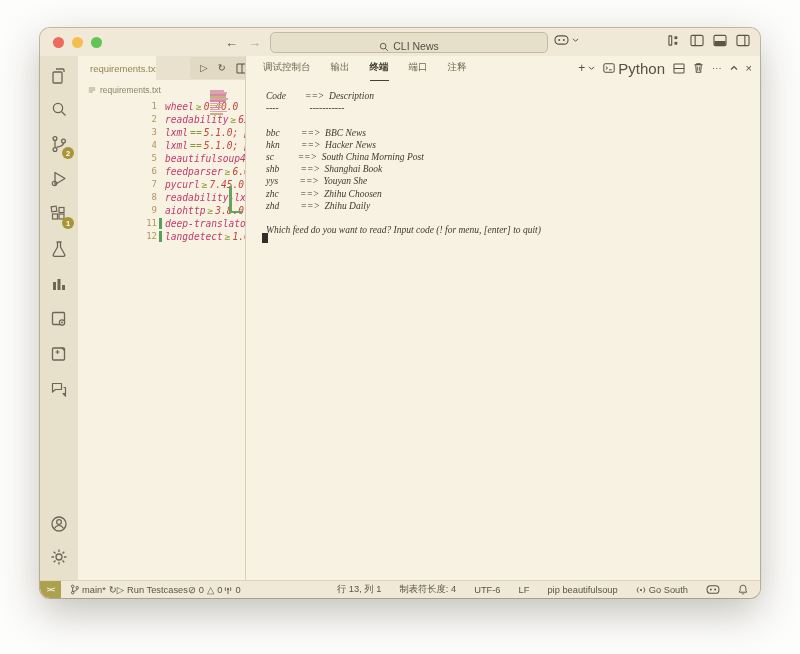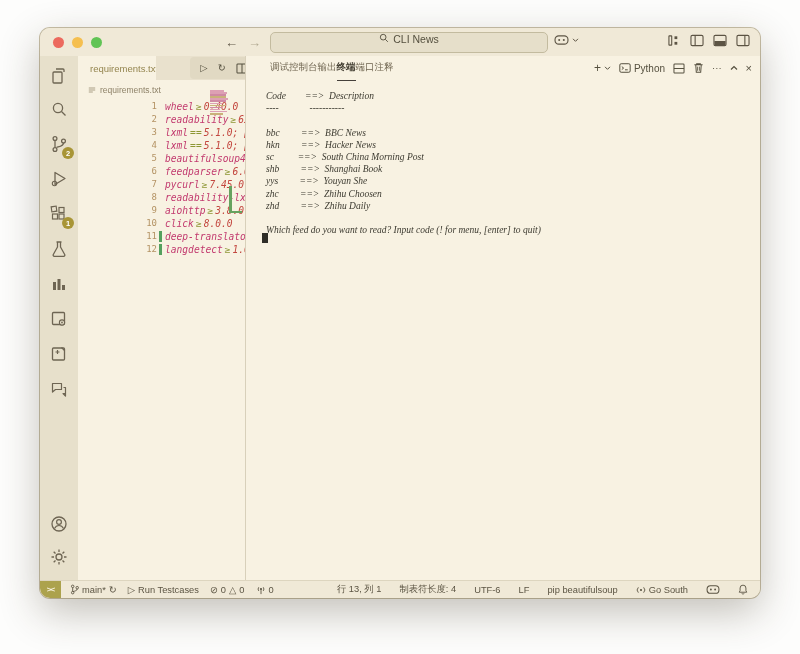--- a/index.html
+++ b/index.html
@@ -9,21 +9,21 @@
           border-radius:10px;box-shadow:0 14px 40px rgba(60,50,30,.30),0 0 0 1px #c9c0a8;overflow:hidden;}
 
   
   .titlebar{position:absolute;left:0;top:0;width:720px;height:28px;background:#f0e9d7;border-bottom:1px solid #ddd5bf;}
   .lights{position:absolute;left:13px;top:8.5px;display:flex;gap:8px;}
   .light{width:11px;height:11px;border-radius:50%;}
   .nav-arrows{position:absolute;left:185px;top:0;height:28px;display:flex;align-items:center;gap:10px;
               font-size:13px;color:#5c5444;}
   .nav-arrows .fwd{color:#b2aa92;}
   .searchbox{position:absolute;left:230px;top:4px;width:276px;height:19px;background:#e6dfca;border:1px solid #c3bb9f;
-             border-radius:5px;display:flex;align-items:flex-start;justify-content:center;gap:4px;
+             border-radius:5px;display:flex;align-items:flex-end;justify-content:center;gap:4px;
              font-size:10.5px;color:#55503f;}
   .copilot-menu{position:absolute;left:514px;top:6px;display:flex;align-items:center;gap:3px;color:#5c5444;}
   .tb-right{position:absolute;right:10px;top:6px;display:flex;gap:9px;align-items:center;color:#5c5444;}
   svg.ic{display:block;}
 
   
   .activitybar{position:absolute;left:0;top:28px;width:38px;height:524px;background:#e7e0cb;}
   .act-item{position:absolute;left:8px;width:22px;height:22px;color:#6e6553;}
   .badge{position:absolute;right:-4px;bottom:-4px;width:12px;height:12px;border-radius:50%;background:#a89536;
          color:#fff;font-size:7.5px;display:flex;align-items:center;justify-content:center;font-weight:bold;}
@@ -53,38 +53,38 @@
   .minimap i:nth-child(4n){background:#c9b27a;width:65%;}
   .green-l{position:absolute;left:151px;top:130px;width:13px;height:27px;}
   .green-l:before{content:"";position:absolute;left:0;top:0;width:2.5px;height:27px;background:#67a25f;}
   .green-l:after{content:"";position:absolute;left:0;bottom:0;width:13px;height:2.5px;background:#67a25f;}
 
   .divider{position:absolute;left:205px;top:28px;width:1px;height:524px;background:#d8d0ba;}
 
   
   .panel{position:absolute;left:206px;top:28px;width:514px;height:524px;background:#f8f2e2;}
   .panel-tabs{position:absolute;left:0;top:0;width:514px;height:24px;display:flex;align-items:center;
-              padding-left:24px;font-size:9.5px;color:#6f6550;box-sizing:border-box;}
+              padding-left:17px;gap:20px;font-size:9.5px;color:#6f6550;box-sizing:border-box;}
   .ptab{height:24px;display:flex;align-items:center;border-bottom:1px solid transparent;cursor:default;}
   .ptab.active{color:#454034;font-weight:bold;border-bottom:1px solid #45403a;}
   .panel-actions{position:absolute;right:8px;top:0;height:24px;display:flex;align-items:center;gap:8px;
                  color:#55503f;font-size:10px;}
   .pa-group{display:flex;align-items:center;gap:3px;}
   .terminal{position:absolute;left:16px;top:30px;width:490px;}
   .terminal pre{margin:4px;font-family:Liberation Serif, serif;font-style:italic;font-size:9.5px;
                 line-height:12.2px;color:#3c3a30;}
   .cursor{display:inline-block;width:5.5px;height:10px;background:#2f2e28;vertical-align:-1px;}
 
   
   .statusbar{position:absolute;left:0;top:552px;width:720px;height:18px;background:#f0e9d7;border-top:1px solid #ddd5bf;
              display:flex;align-items:center;font-size:9.3px;color:#5b5443;box-sizing:border-box;}
   .sb-item{display:flex;align-items:center;gap:3px;white-space:nowrap;}
   .remote{width:21px;height:18px;background:#aca24d;color:#f7f1dd;display:flex;align-items:center;justify-content:center;
           font-size:8px;font-weight:bold;letter-spacing:-1px;border-radius:0 0 0 9px;margin-right:9px;}
-  .sb-left{display:flex;align-items:center;gap:11px;}
+  .sb-left{display:flex;align-items:center;}
   .sb-right{margin-left:auto;display:flex;align-items:center;gap:18px;padding-right:12px;}
   .glyph{font-size:9.5px;line-height:1;}
 </style>
 </head>
 <body>
 
 <div id="page">
 <div id="window">
 
   <div class="titlebar">
@@ -289,24 +289,20 @@
             <span class="ln">7</span>
             <span class="codetxt"><i class="tk-name">pycurl</i><i class="tk-op">≥</i><i class="tk-ver">7.45.0</i></span>
           </div>
           <div class="crow">
             <span class="ln">8</span>
             <span class="codetxt"><i class="tk-name">readability-lxml</i></span>
           </div>
           <div class="crow">
             <span class="ln">9</span>
             <span class="codetxt"><i class="tk-name">aiohttp</i><i class="tk-op">≥</i><i class="tk-ver">3.8.0</i></span>
-          </div>
-          <div class="crow">
-            <span class="ln">10</span>
-            <span class="codetxt"><i class="tk-name">click</i><i class="tk-op">≥</i><i class="tk-ver">8.0.0</i></span>
           </div>
           <div class="crow git">
             <span class="ln">11</span>
             <span class="gitbar"></span>
             <span class="codetxt"><i class="tk-name">deep-translator</i></span>
           </div>
           <div class="crow git">
             <span class="ln">12</span>
             <span class="gitbar"></span>
             <span class="codetxt"><i class="tk-name">langdetect</i><i class="tk-op">≥</i><i class="tk-ver">1.0.9</i></span>
@@ -345,21 +341,21 @@
         <svg class="ic" width="7" height="5" viewBox="0 0 8 6">
               <path d="M1 1l3 3 3-3" fill="none" stroke="#55503f" stroke-width="1.2"></path>
             </svg>
       </div>
       <div class="pa-group">
         <svg class="ic" width="12" height="10" viewBox="0 0 13 11">
               <rect x="0.8" y="0.8" width="11.4" height="9.4" rx="1.5" fill="none" stroke="#55503f" stroke-width="1.1"></rect>
               <path d="M3 4l2 1.6L3 7.2" fill="none" stroke="#55503f" stroke-width="1.1"></path>
               <line x1="6.5" y1="7.5" x2="9.5" y2="7.5" stroke="#55503f" stroke-width="1.1"></line>
             </svg>
-        <span style="font-size:10px">Python</span>
+        <span style="font-size:15px">Python</span>
       </div>
       <svg class="ic" width="12" height="11" viewBox="0 0 13 12">
             <rect x="1" y="1" width="11" height="10" rx="1" fill="none" stroke="#55503f" stroke-width="1.1"></rect>
             <line x1="1" y1="6" x2="12" y2="6" stroke="#55503f" stroke-width="1.1"></line>
           </svg>
       <svg class="ic" width="11" height="12" viewBox="0 0 12 13">
             <path d="M1.5 3h9M4 3V1.8h4V3M3 3l.6 8.2h4.8L9 3" fill="none" stroke="#55503f" stroke-width="1.1"></path>
             <path d="M5 5v4.5M7 5v4.5" stroke="#55503f" stroke-width="0.9"></path>
           </svg>
       <span class="glyph">···</span>

